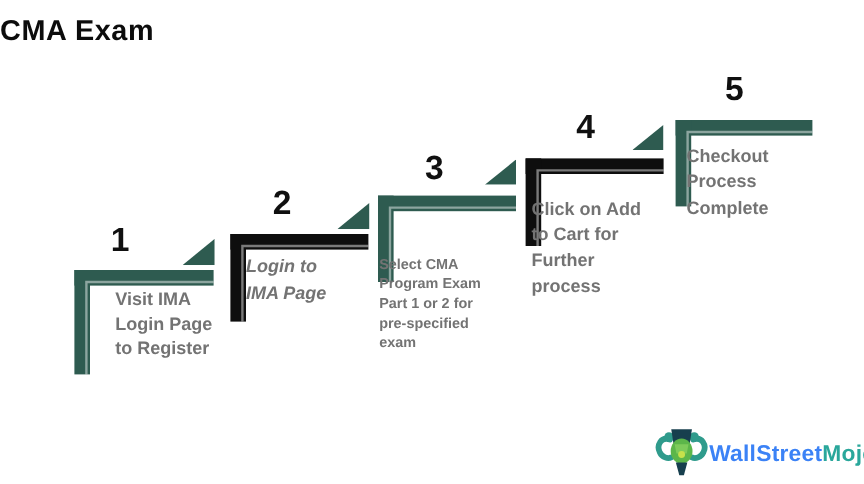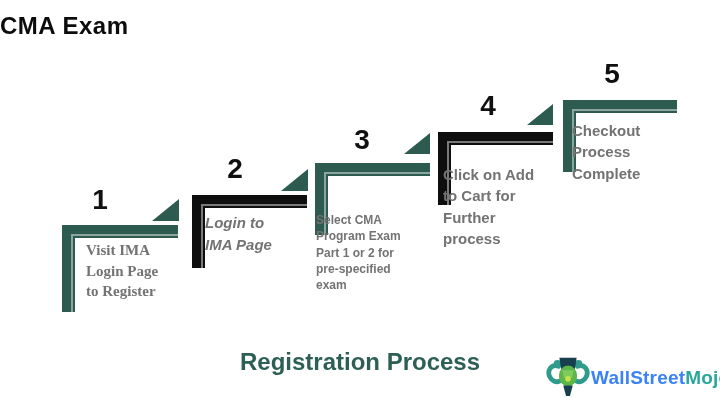--- a/index.html
+++ b/index.html
@@ -29,21 +29,21 @@
     clip-path:polygon(100% 0,100% 100%,0 100%);
   }
   .text{
     position:absolute;text-align:left;font-weight:bold;color:#737373;
     white-space:pre-line;font-size:15px;line-height:1.38;
   }
   
   .s1 .num{left:80px;top:186px;}
   .s1 .bracket{left:62px;top:225px;width:103px;height:74px;}
   .s1 .tri{left:152px;top:199px;}
-  .s1 .text{left:86px;top:240px;width:100px;font-family:Liberation Serif, serif;}
+  .s1 .text{left:96px;top:240px;width:100px;}
   
   .s2 .num{left:215px;top:155px;}
   .s2 .bracket{left:192px;top:195px;width:102px;height:60px;}
   .s2 .tri{left:281px;top:169px;}
   .s2 .text{left:205px;top:212px;width:104px;line-height:1.45;font-style:italic;}
   
   .s3 .num{left:342px;top:126px;}
   .s3 .bracket{left:315px;top:163px;width:102px;height:59px;}
   .s3 .tri{left:404px;top:133px;width:26px;height:21px;}
   .s3 .text{left:316px;top:181px;width:120px;font-size:12px;line-height:1.36;margin-top:31px;}
@@ -114,21 +114,20 @@
   </div>
 
   <div class="step s5 c-teal">
     <div class="num">5</div>
     <div class="bracket"></div>
     <div class="text">Checkout
 Process
 Complete</div>
   </div>
 
-  <div class="subtitle">Registration Process</div>
 
   <div class="logo">
     <span>
       <svg width="46" height="46" viewBox="0 0 48 48" aria-hidden="true">
         <path d="M14 16 C6 13 2 21 5 27 C7 31.5 12 33 15 31.5" fill="none" stroke="#2F9B8C" stroke-width="5" stroke-linecap="round"></path>
         <circle cx="13" cy="13.5" r="4" fill="#2F9B8C"></circle>
         <path d="M34 16 C42 13 46 21 43 27 C41 31.5 36 33 33 31.5" fill="none" stroke="#2F9B8C" stroke-width="5" stroke-linecap="round"></path>
         <circle cx="35" cy="13.5" r="4" fill="#2F9B8C"></circle>
         <path d="M15 7 L33 7 L31 20 L17 20 Z" fill="#173F4E"></path>
         <ellipse cx="24" cy="26" rx="9.5" ry="11" fill="#5CB64A"></ellipse>

